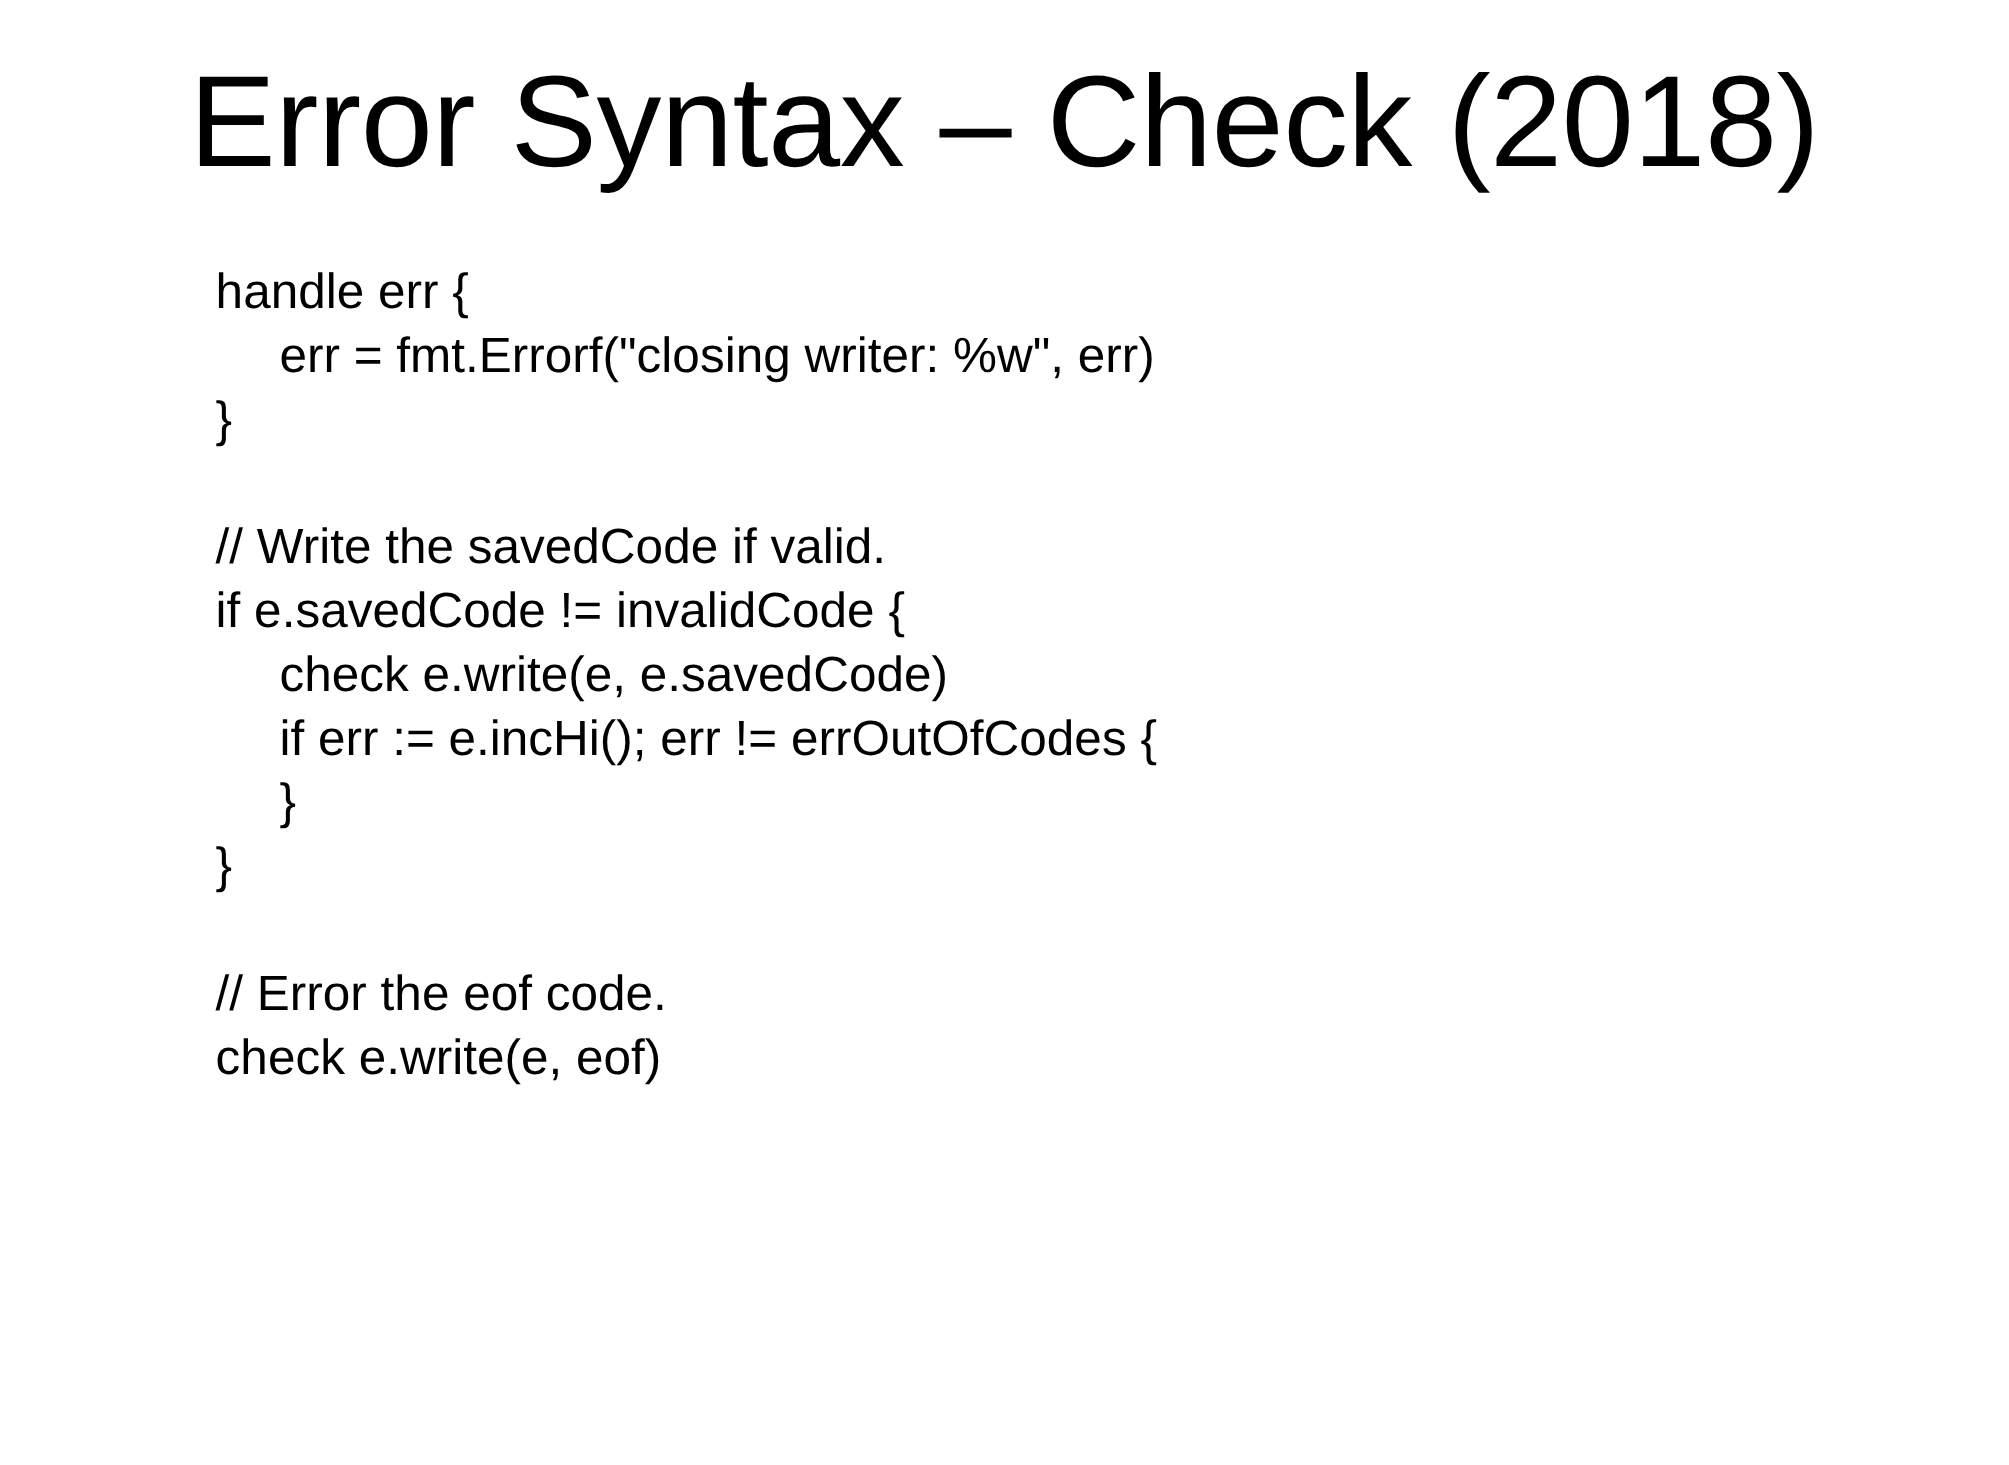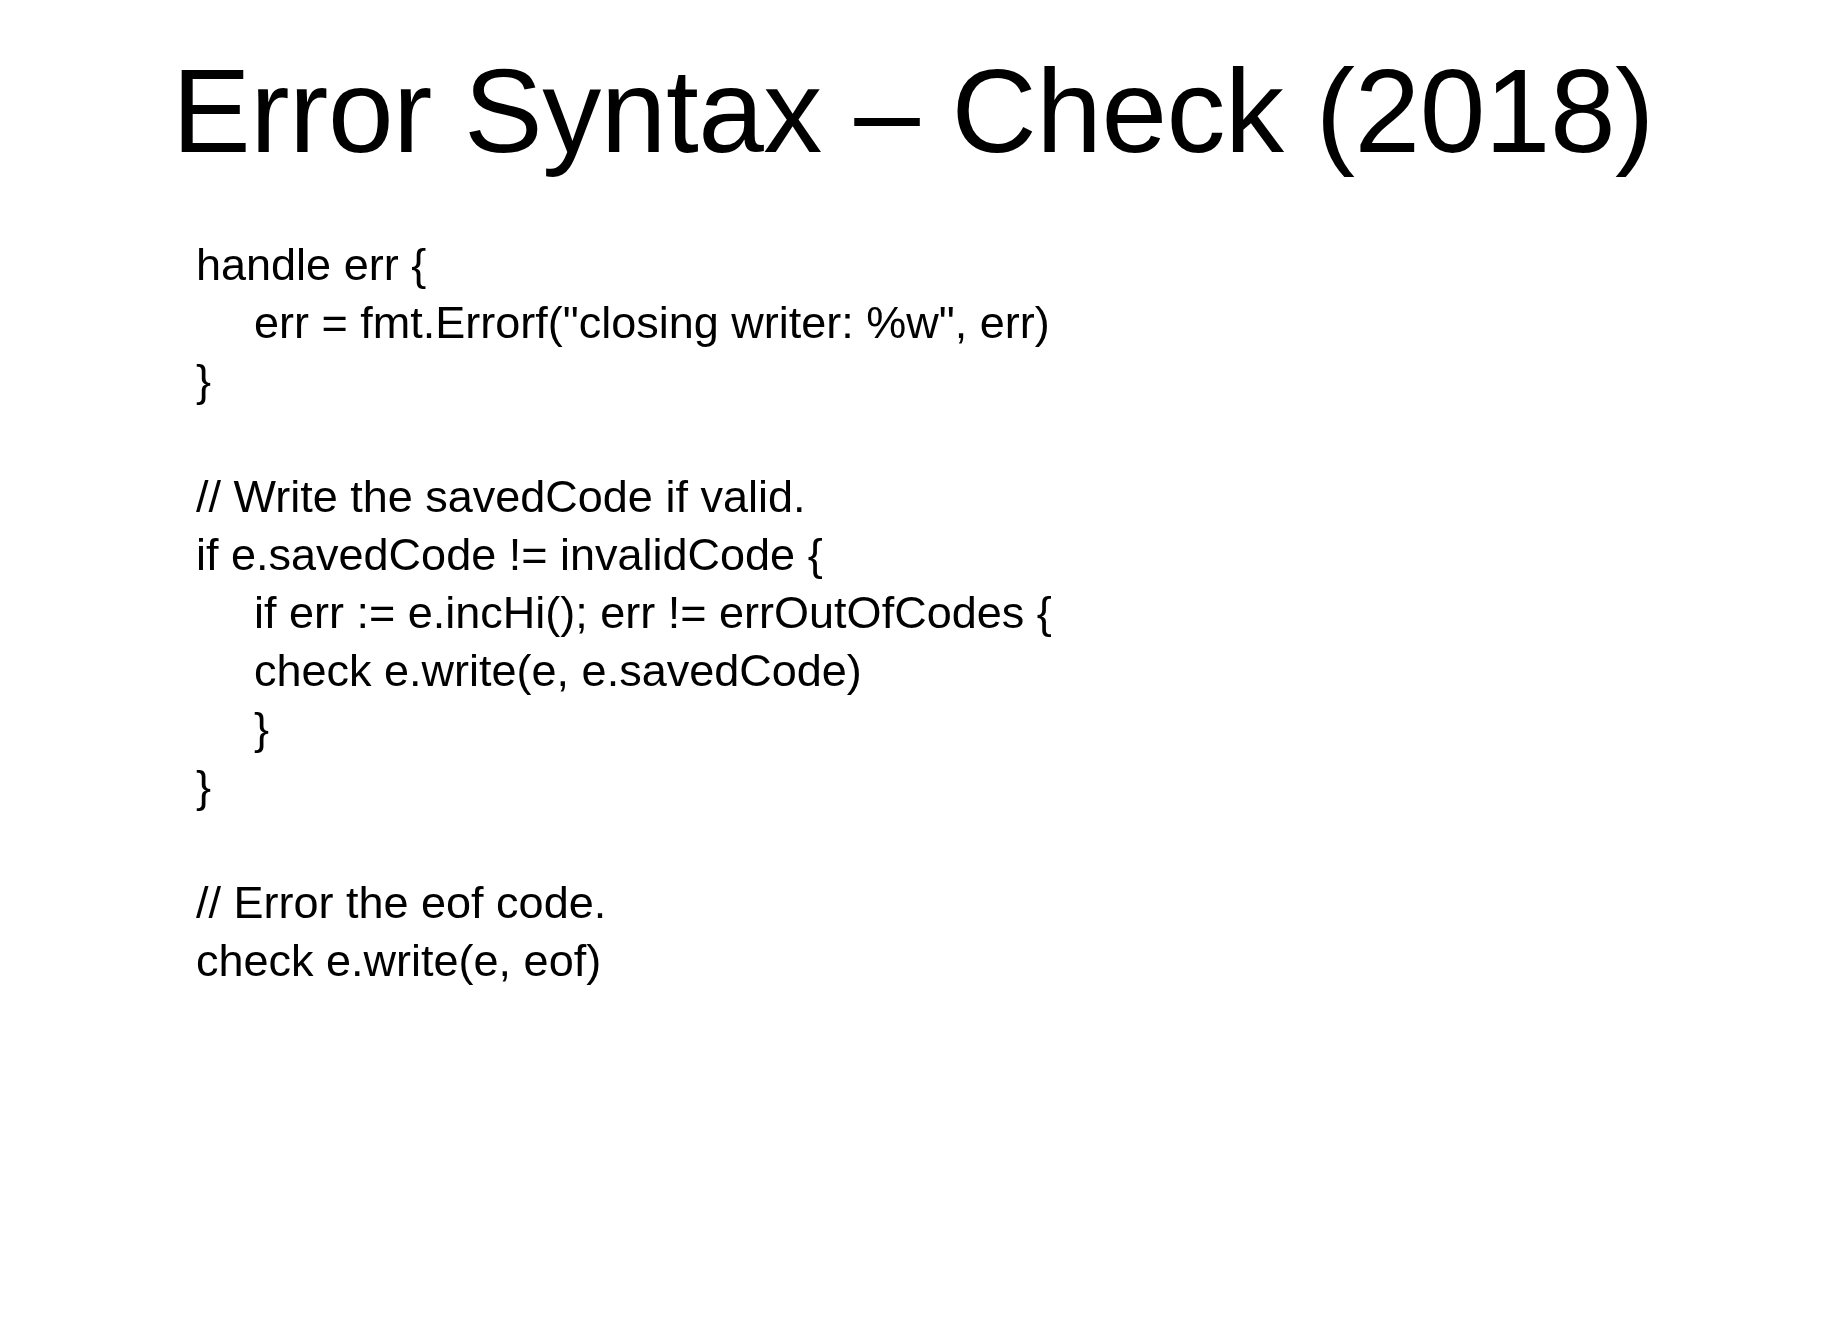--- a/index.html
+++ b/index.html
@@ -72,22 +72,22 @@
   <div class="slide-title">Error Syntax – Check (2018)</div>
 
   <div class="code-block">
 
   <div class="code-line ind-0">handle err {</div>
       <div class="code-line ind-1">err = fmt.Errorf("closing writer: %w", err)</div>
       <div class="code-line ind-0">}</div>
       <div class="code-line ind-0 blank"></div>
       <div class="code-line ind-0">// Write the savedCode if valid.</div>
       <div class="code-line ind-0">if e.savedCode != invalidCode {</div>
+      <div class="code-line ind-1">check e.write(e, e.savedCode)</div>
       <div class="code-line ind-1">if err := e.incHi(); err != errOutOfCodes {</div>
-      <div class="code-line ind-1">check e.write(e, e.savedCode)</div>
       <div class="code-line ind-1">}</div>
       <div class="code-line ind-0">}</div>
       <div class="code-line ind-0 blank"></div>
       <div class="code-line ind-0">// Error the eof code.</div>
       <div class="code-line ind-0">check e.write(e, eof)</div>
     </div>
 
 </div>
 
 </body></html>

